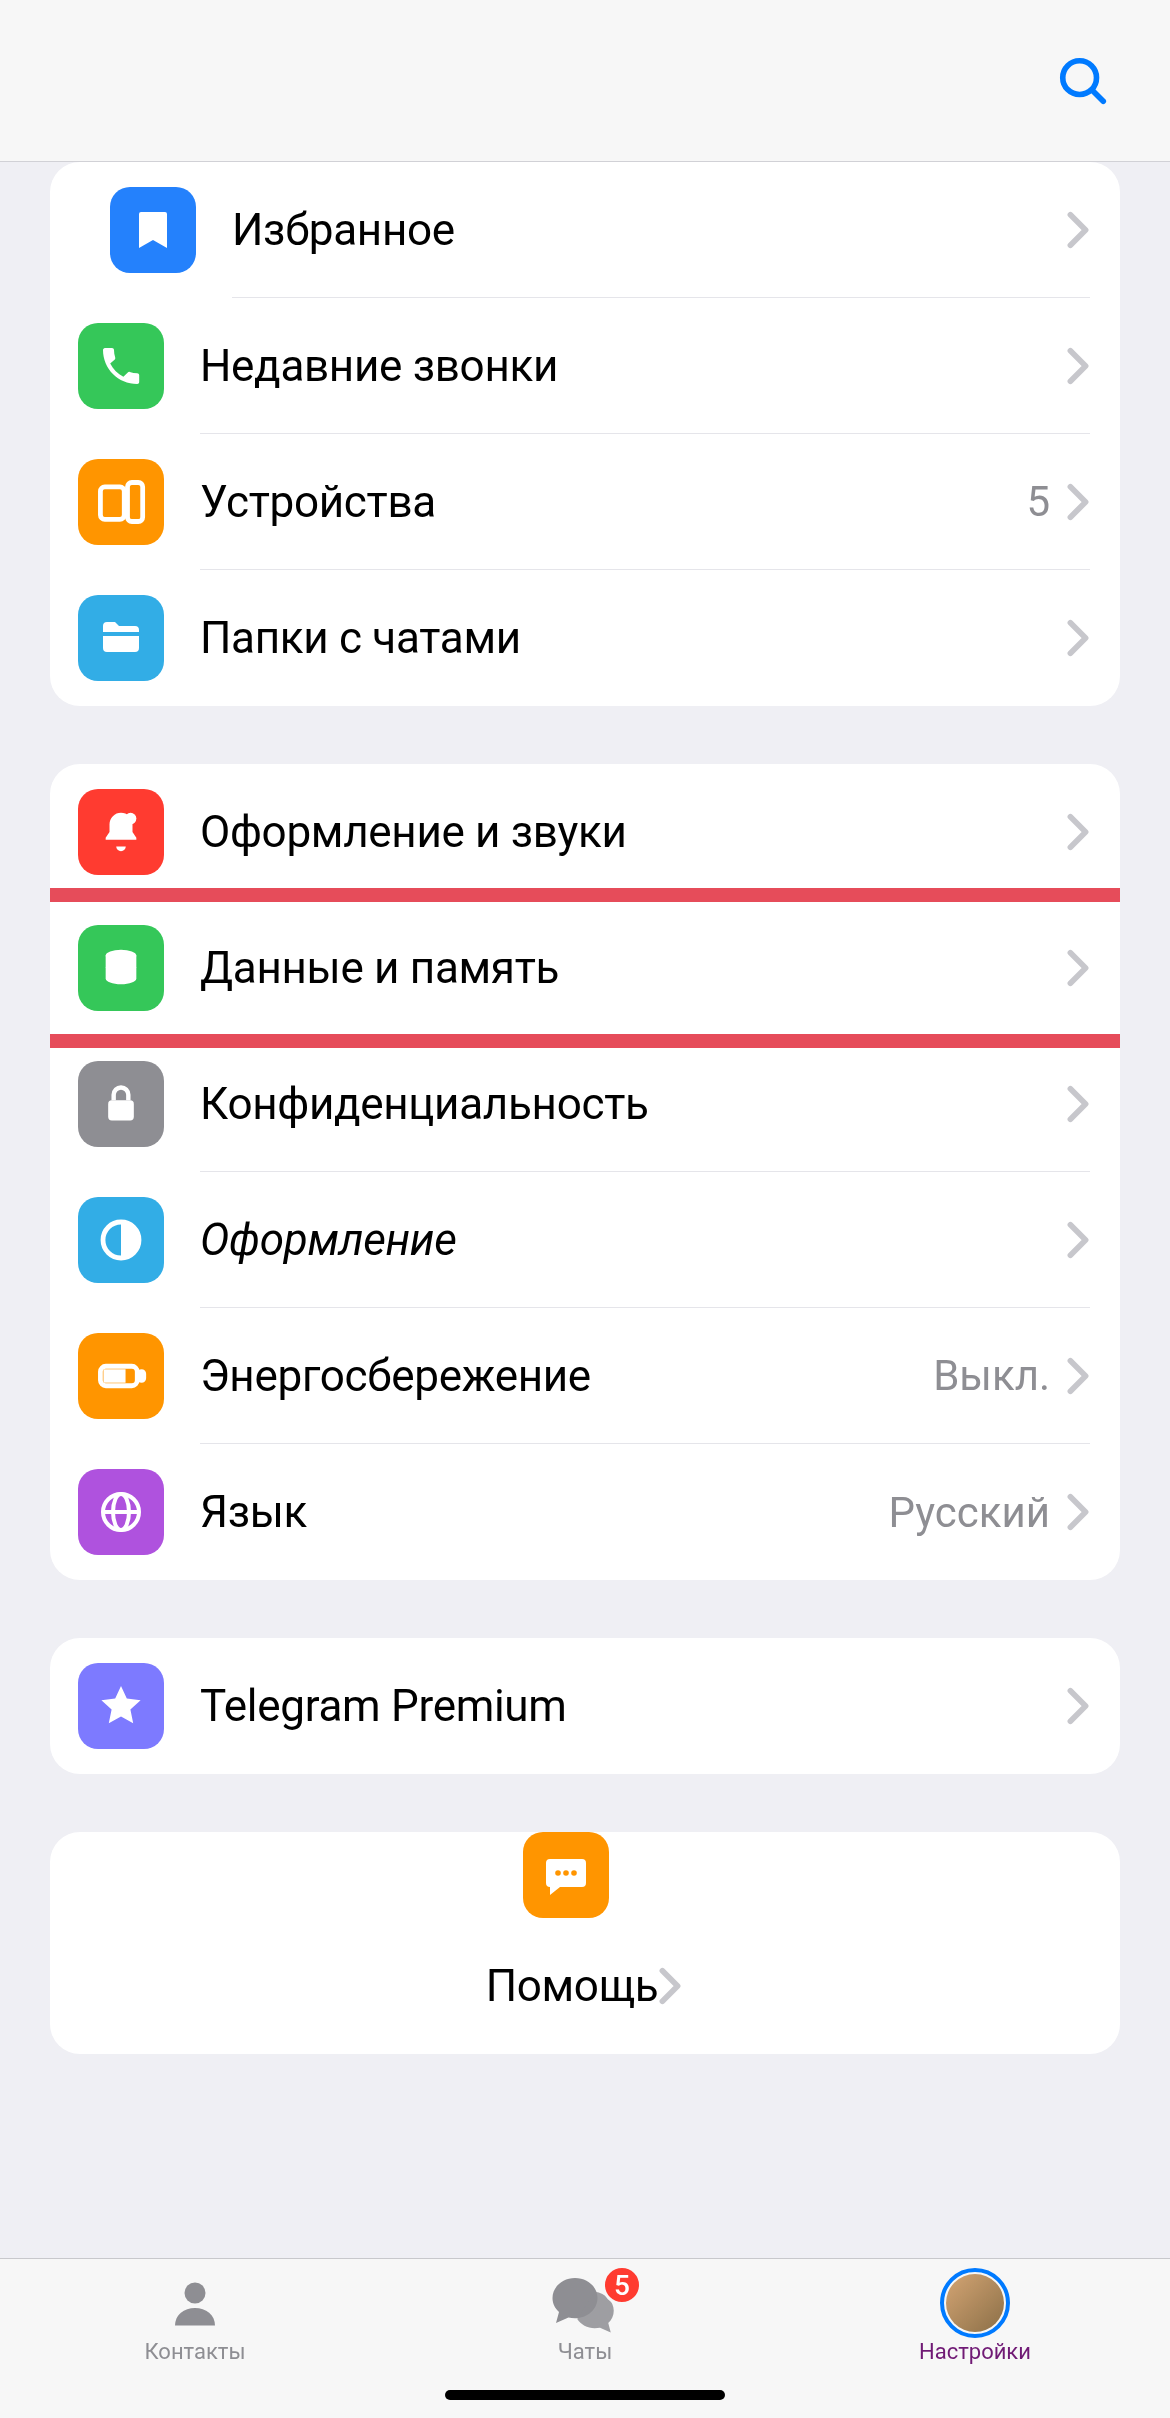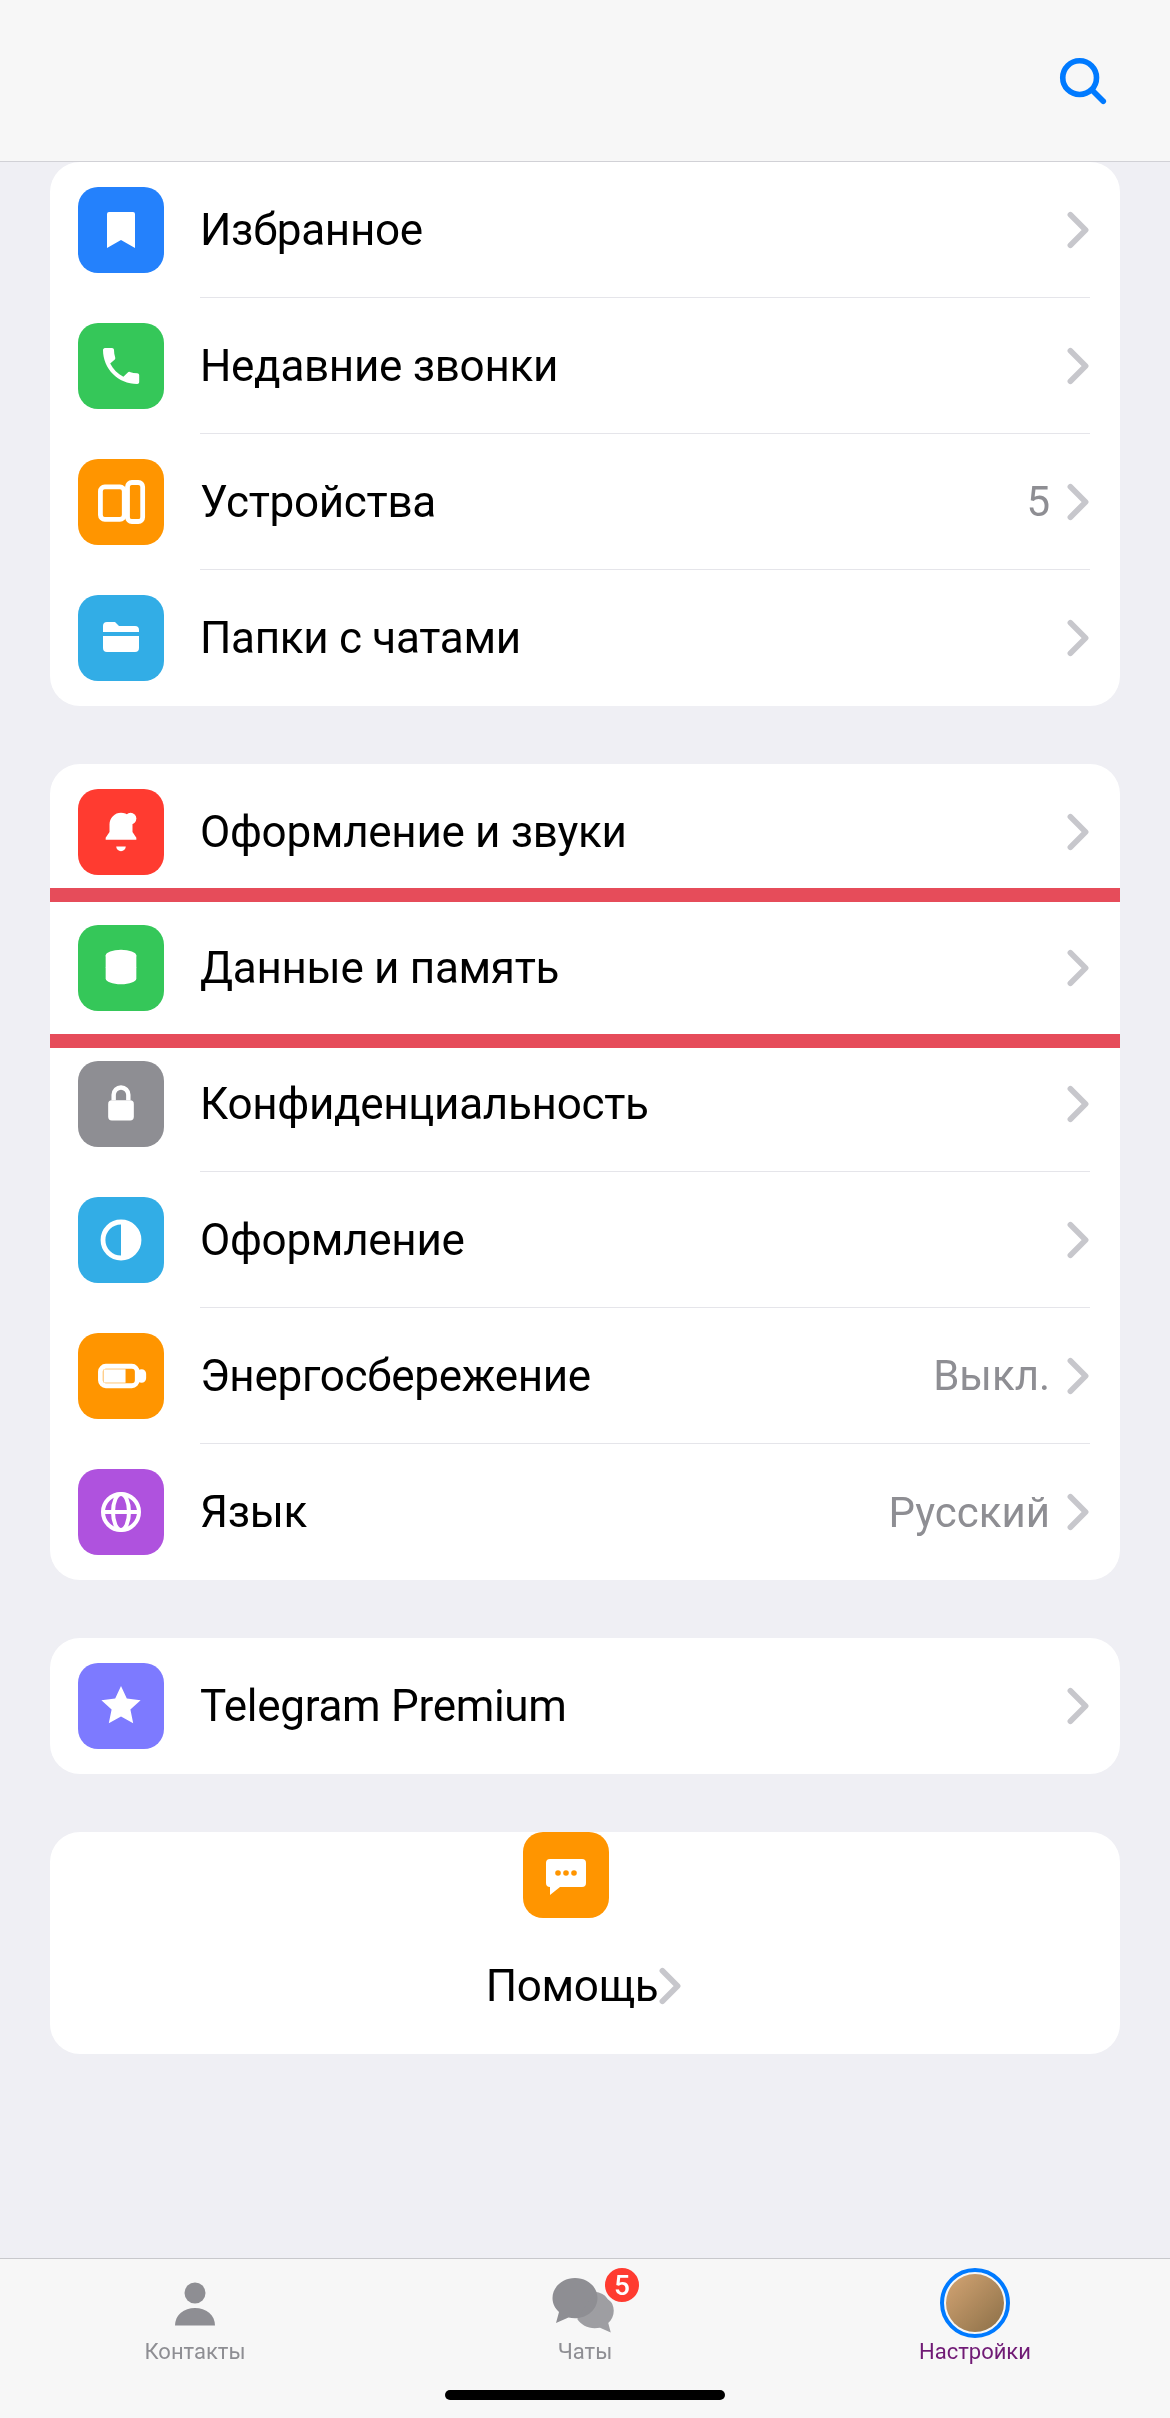--- a/index.html
+++ b/index.html
@@ -40,21 +40,21 @@
         <line x1="21" y1="21" x2="16" y2="16"></line>
       </svg>
   </div>
 </div>
 
 <div class="content">
 
 
   <div id="groups-container">
       <div class="group">
-        <div class="row" style="position: relative;">
+        <div class="row" style="position: relative; margin-left: 32px;">
           <div class="icon-box" style="background:#2481fc">
             <svg width="48" height="48" viewBox="0 0 24 24" fill="#fff">
               <path d="M6 3h12a1 1 0 011 1v17l-7-4-7 4V4a1 1 0 011-1z"></path>
             </svg>
           </div>
           <div class="row-inner">
             <div class="label">Избранное</div>
             <div class="chevron">
               <svg width="24" height="38" viewBox="0 0 12 20" fill="none" stroke="#c7c7cc" stroke-width="3" stroke-linecap="round" stroke-linejoin="round">
                 <polyline points="2,2 10,10 2,18"></polyline>
@@ -155,21 +155,21 @@
           </div>
           <div class="row-inner">
             <div class="label">Конфиденциальность</div>
             <div class="chevron">
               <svg width="24" height="38" viewBox="0 0 12 20" fill="none" stroke="#c7c7cc" stroke-width="3" stroke-linecap="round" stroke-linejoin="round">
                 <polyline points="2,2 10,10 2,18"></polyline>
               </svg>
             </div>
           </div>
         </div>
-        <div class="row" style="position: relative;">
+        <div class="row" style="position: relative; font-style: italic;">
           <div class="icon-box" style="background:#32ade6">
             <svg width="48" height="48" viewBox="0 0 24 24">
               <circle cx="12" cy="12" r="9" fill="none" stroke="#fff" stroke-width="2.4"></circle>
               <path d="M12 3a9 9 0 010 18V3z" fill="#fff"></path>
             </svg>
           </div>
           <div class="row-inner">
             <div class="label">Оформление</div>
             <div class="chevron">
               <svg width="24" height="38" viewBox="0 0 12 20" fill="none" stroke="#c7c7cc" stroke-width="3" stroke-linecap="round" stroke-linejoin="round">

